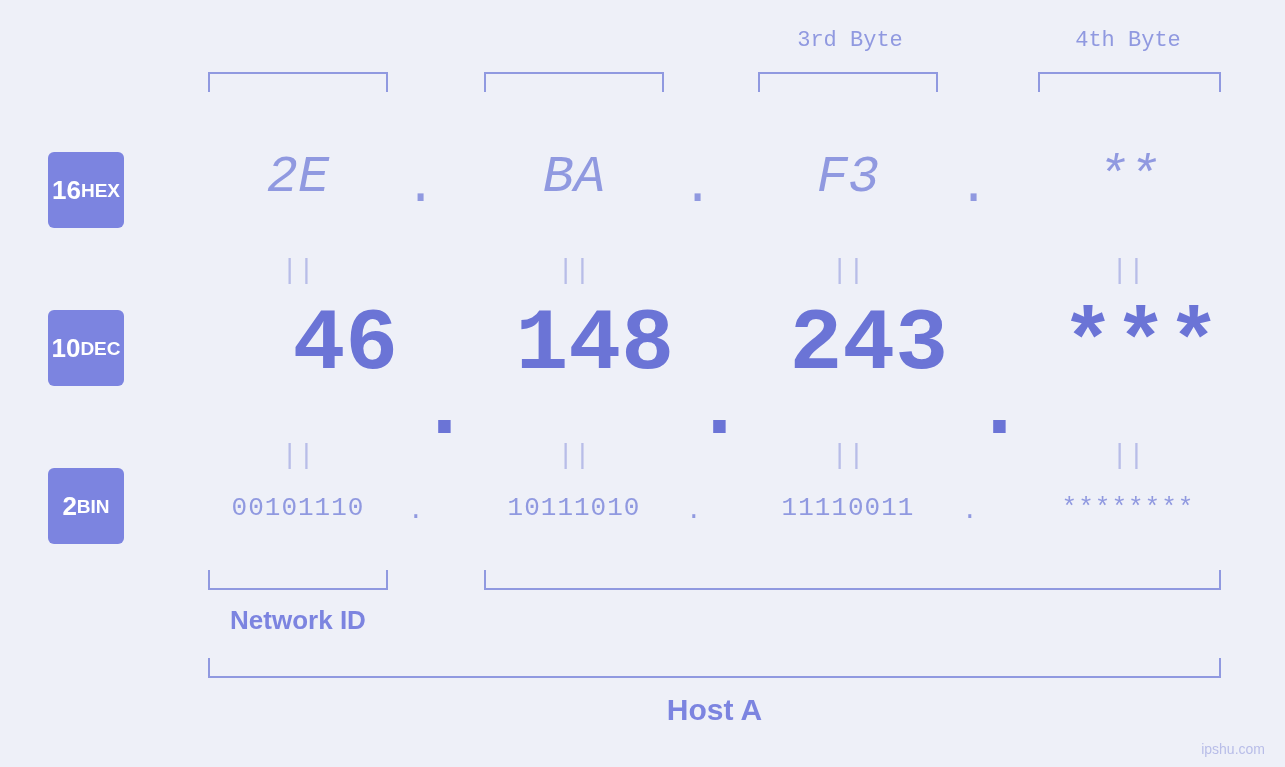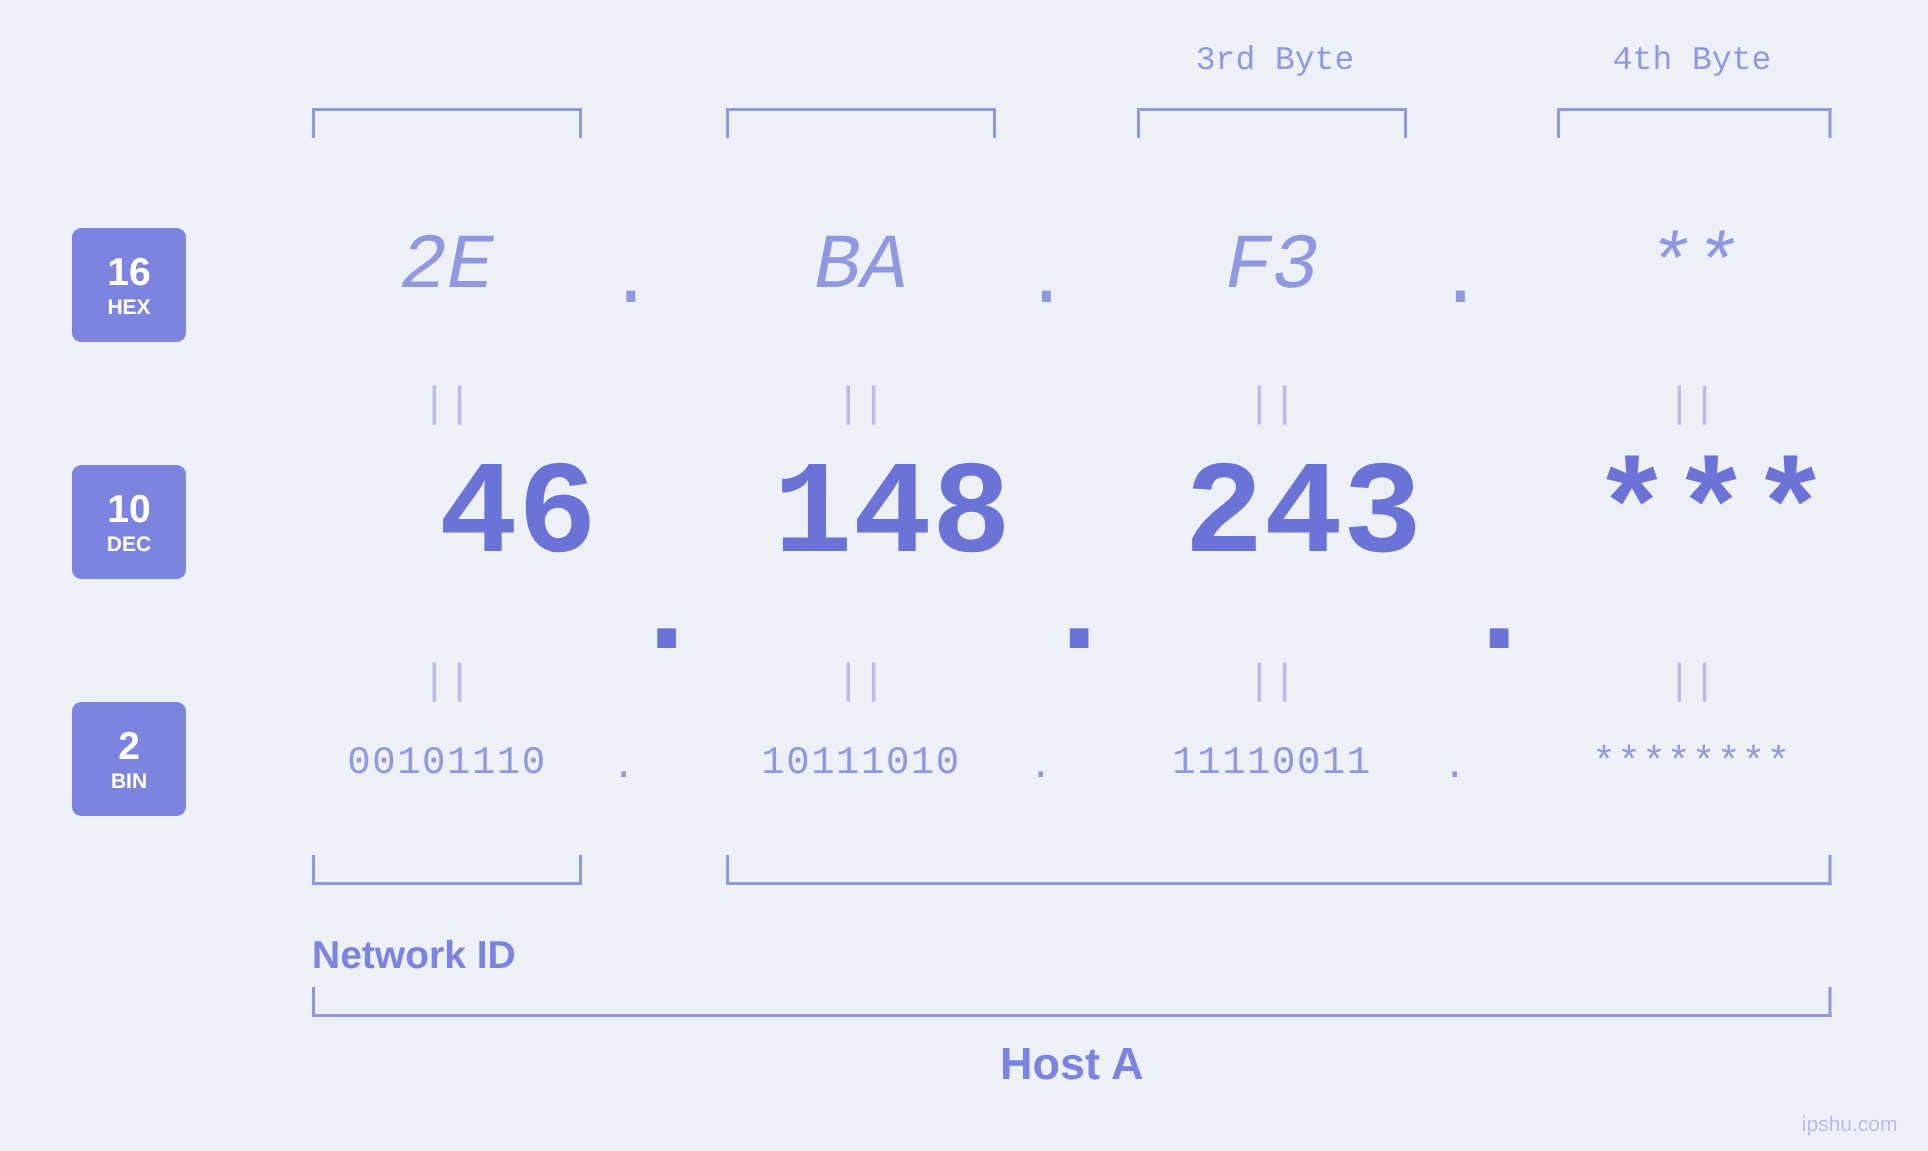--- a/index.html
+++ b/index.html
@@ -25,32 +25,32 @@
     
     .badge {
       position: absolute;
       left: 48px;
       background-color: #7c84e0;
       color: #fff;
       border-radius: 6px;
       width: 76px;
       height: 76px;
       display: flex;
-      flex-direction: column;
+      flex-direction: row;
       align-items: center;
       justify-content: center;
       font-family: Arial, sans-serif;
       font-weight: bold;
     }
     .badge .num {
       font-size: 26px;
       line-height: 1;
     }
     .badge .label {
-      font-size: 14px;
+      font-size: 19px;
       margin-top: 2px;
     }
 
     .badge-hex { top: 152px; }
     .badge-dec { top: 310px; }
     .badge-bin { top: 468px; }
 
     
     
 
@@ -201,26 +201,25 @@
       border-left: 2px solid #9099e0;
       border-right: 2px solid #9099e0;
     }
 
     
     .net-id-label {
       position: absolute;
       top: 605px;
       left: 208px;
       width: 180px;
-      text-align: left;
+      text-align: center;
       font-size: 26px;
       font-weight: bold;
       color: #7c84e0;
       font-family: Arial, sans-serif;
-      margin-top: 16px;
     }
 
     
     .host-id-label {
       position: absolute;
       top: 605px;
       left: 484px;
       width: 737px;
       text-align: center;
       font-size: 26px;

